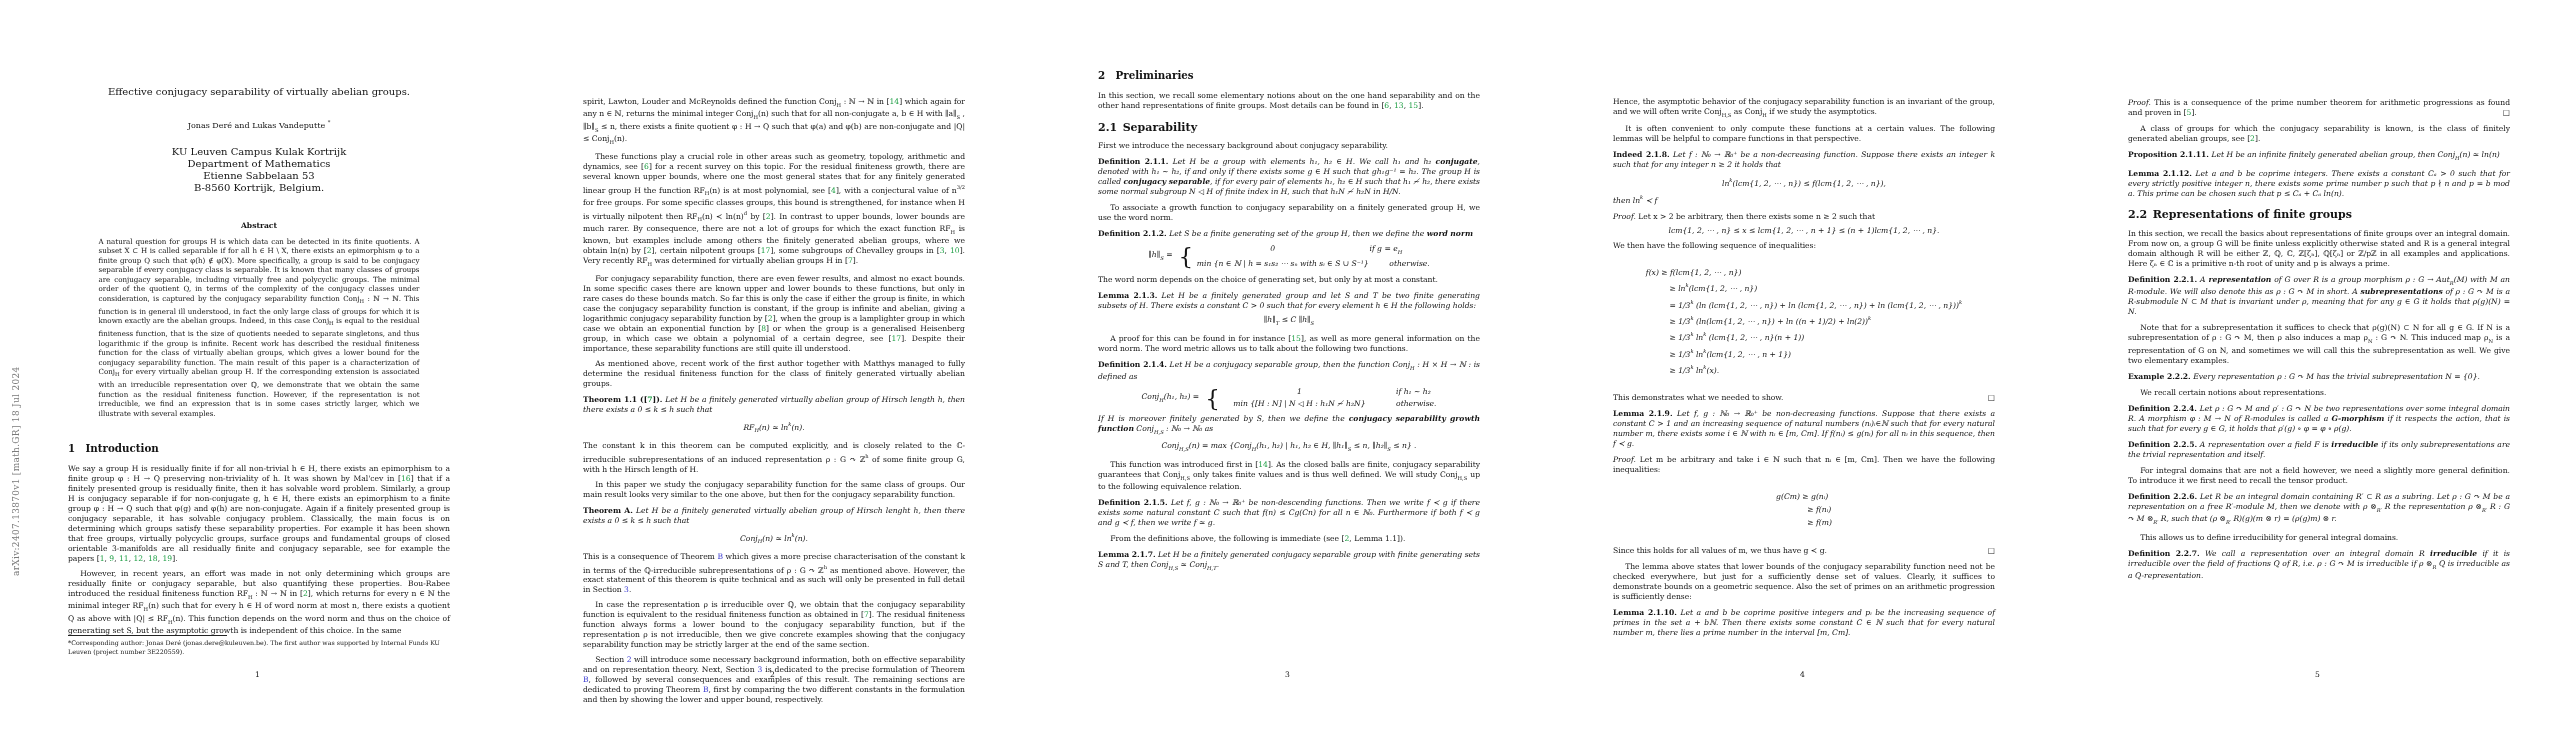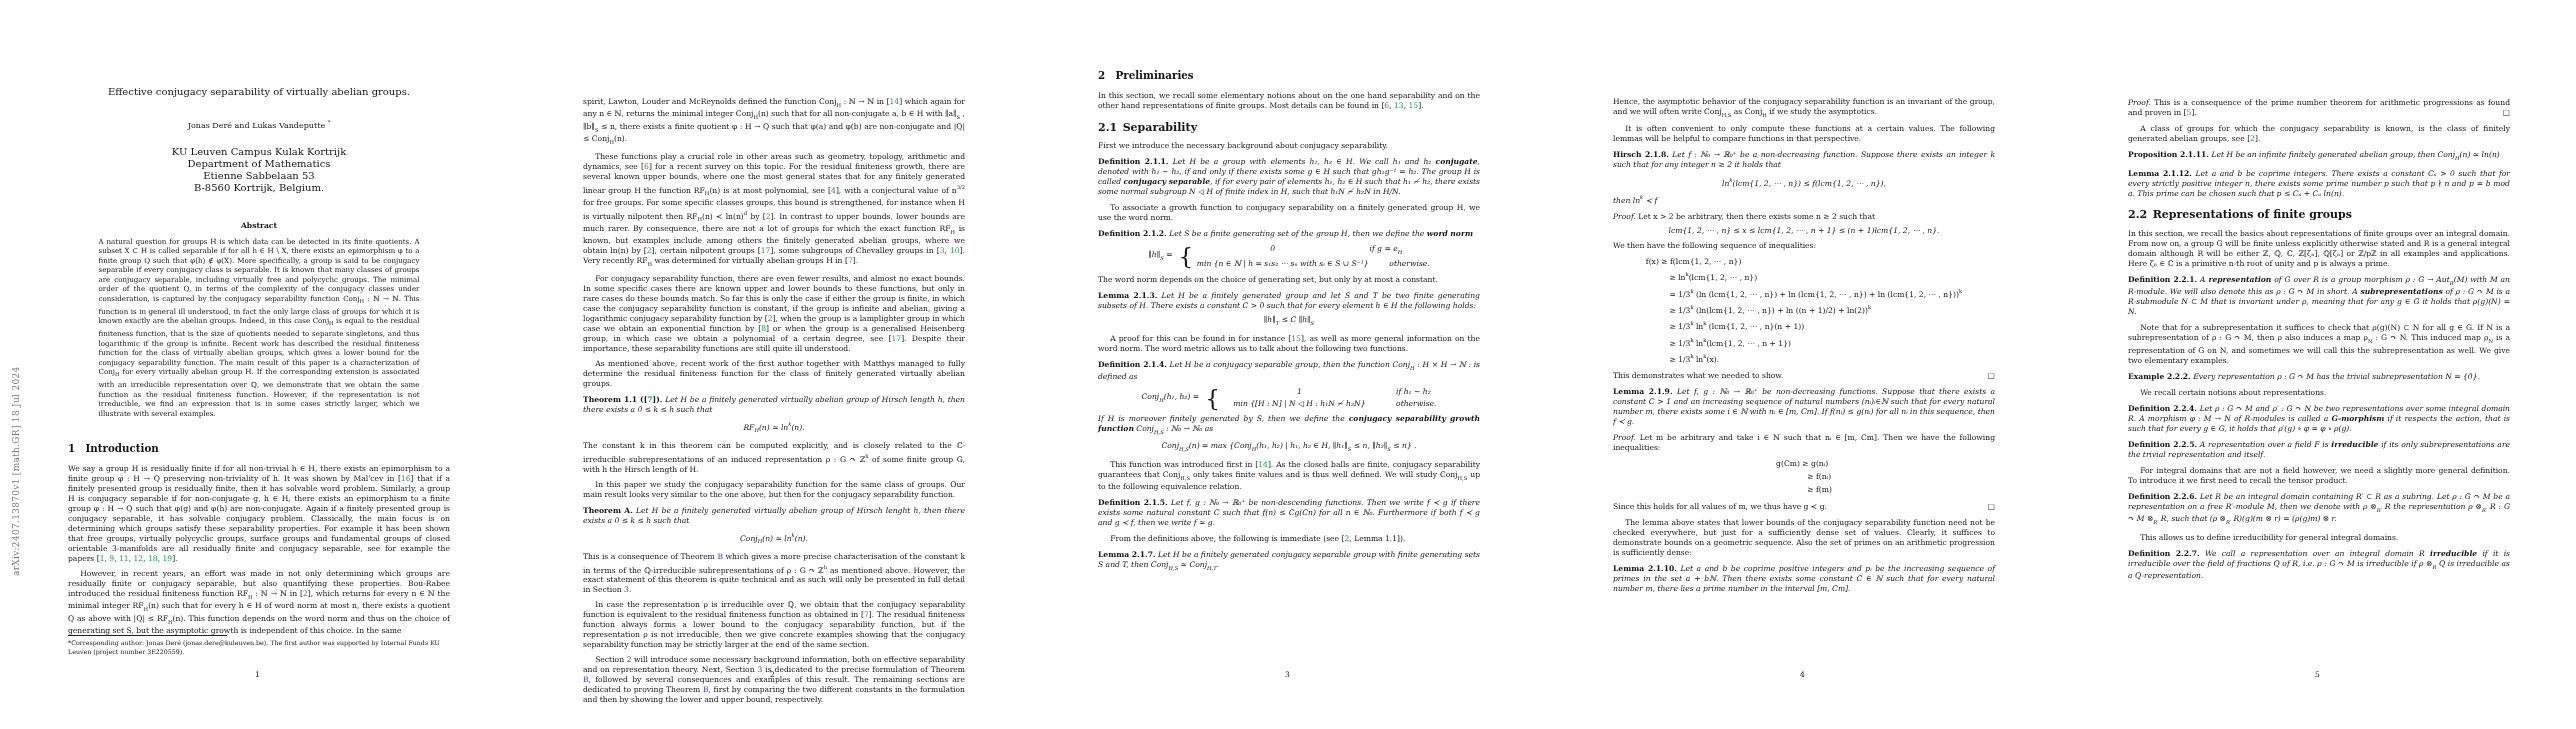--- a/index.html
+++ b/index.html
@@ -23,21 +23,21 @@
   .thm .lbl{font-weight:bold;font-style:normal;}
   .proof{font-size:7.6px;line-height:10px;text-align:justify;margin:6px 0;}
   .proof .plbl{font-style:italic;}
   .eq{text-align:center;font-size:7.6px;margin:4.3px 0;font-style:italic;}
   .cases{display:flex;justify-content:center;align-items:center;margin:4.9px 0;font-size:7.6px;font-style:italic;}
   .cases .brace{font-size:23px;font-weight:100;margin:0 3.6px 0 6px;font-style:normal;}
   .cases .rows{display:flex;flex-direction:column;gap:2.4px;}
   .cases .row{display:flex;}
   .cases .f{min-width:152px;text-align:center;}
   .cases .c{margin-left:20.7px;}
-  .align{width:fit-content;margin:5px auto;font-size:7.6px;line-height:12.8px;}
+  .align{width:fit-content;margin:16px auto;font-size:7.6px;font-style:italic;line-height:12.8px;}
   .align .ln{text-align:left;}
   .qed{float:right;font-style:normal;}
   .footnote{position:absolute;left:68px;bottom:73px;width:382px;font-size:6.3px;line-height:8.4px;}
   .footnote .rule{width:159px;border-top:0.6px solid #222;margin-bottom:3px;}
   .pagenum{position:absolute;left:0;right:0;bottom:50px;text-align:center;font-size:7.6px;}
   .watermark{position:absolute;left:11px;top:576px;transform:rotate(-90deg);transform-origin:left top;
              white-space:nowrap;font-size:9px;color:#7a7a7a;letter-spacing:0.3px;}
   .cite{color:#21a047;}
   .ref{color:#3a3ad1;}
   sup,sub{font-size:5.2px;}
@@ -128,21 +128,21 @@
         <div class="thm"><span class="lbl">Definition 2.1.5.</span><span class="bodytxt"> Let f, g : ℕ₀ → ℝ₀⁺ be non-descending functions. Then we write f ≺ g if there exists some natural constant C such that f(n) ≤ Cg(Cn) for all n ∈ ℕ₀. Furthermore if both f ≺ g and g ≺ f, then we write f ≃ g.</span></div>
         <div class="par gap">From the definitions above, the following is immediate (see [<span class="cite">2</span>, Lemma 1.1]).</div>
         <div class="thm"><span class="lbl">Lemma 2.1.7.</span><span class="bodytxt"> Let H be a finitely generated conjugacy separable group with finite generating sets S and T, then Conj<sub>H,S</sub> ≃ Conj<sub>H,T</sub>.</span></div>
       </div>
   <div class="pagenum">3</div>
     </div>
   <div class="page">
     <div class="content pad2">
         <div class="par ni gap">Hence, the asymptotic behavior of the conjugacy separability function is an invariant of the group, and we will often write Conj<sub>H,S</sub> as Conj<sub>H</sub> if we study the asymptotics.</div>
         <div class="par gap">It is often convenient to only compute these functions at a certain values. The following lemmas will be helpful to compare functions in that perspective.</div>
-        <div class="thm"><span class="lbl">Hirsch 2.1.8.</span><span class="bodytxt"> Let f : ℕ₀ → ℝ₀⁺ be a non-decreasing function. Suppose there exists an integer k such that for any integer n ≥ 2 it holds that</span><div class="eq">ln<sup>k</sup>(lcm{1, 2, ⋯ , n}) ≤ f(lcm{1, 2, ⋯ , n}),</div><span class="bodytxt"> then ln<sup>k</sup> ≺ f</span></div>
+        <div class="thm"><span class="lbl">Indeed 2.1.8.</span><span class="bodytxt"> Let f : ℕ₀ → ℝ₀⁺ be a non-decreasing function. Suppose there exists an integer k such that for any integer n ≥ 2 it holds that</span><div class="eq">ln<sup>k</sup>(lcm{1, 2, ⋯ , n}) ≤ f(lcm{1, 2, ⋯ , n}),</div><span class="bodytxt"> then ln<sup>k</sup> ≺ f</span></div>
         <div class="proof"><span class="plbl">Proof.</span><span> Let x &gt; 2 be arbitrary, then there exists some n ≥ 2 such that</span><div class="eq">lcm{1, 2, ⋯ , n} ≤ x ≤ lcm{1, 2, ⋯ , n + 1} ≤ (n + 1)lcm{1, 2, ⋯ , n}.</div><div><span>We then have the following sequence of inequalities:</span></div><div class="align">
             <div class="ln">f(x) ≥ f(lcm{1, 2, ⋯ , n})</div>
             <div class="ln" style="padding-left: 3.1em;">≥ ln<sup>k</sup>(lcm{1, 2, ⋯ , n})</div>
             <div class="ln" style="padding-left: 3.1em;">= 1/3<sup>k</sup> (ln (lcm{1, 2, ⋯ , n}) + ln (lcm{1, 2, ⋯ , n}) + ln (lcm{1, 2, ⋯ , n}))<sup>k</sup></div>
             <div class="ln" style="padding-left: 3.1em;">≥ 1/3<sup>k</sup> (ln(lcm{1, 2, ⋯ , n}) + ln ((n + 1)/2) + ln(2))<sup>k</sup></div>
             <div class="ln" style="padding-left: 3.1em;">≥ 1/3<sup>k</sup> ln<sup>k</sup> (lcm{1, 2, ⋯ , n}(n + 1))</div>
             <div class="ln" style="padding-left: 3.1em;">≥ 1/3<sup>k</sup> ln<sup>k</sup>(lcm{1, 2, ⋯ , n + 1})</div>
             <div class="ln" style="padding-left: 3.1em;">≥ 1/3<sup>k</sup> ln<sup>k</sup>(x).</div>
           </div><div><span>This demonstrates what we needed to show.</span><span class="qed">□</span></div></div>
         <div class="thm"><span class="lbl">Lemma 2.1.9.</span><span class="bodytxt"> Let f, g : ℕ₀ → ℝ₀⁺ be non-decreasing functions. Suppose that there exists a constant C &gt; 1 and an increasing sequence of natural numbers (nᵢ)ᵢ∈ℕ such that for every natural number m, there exists some i ∈ ℕ with nᵢ ∈ [m, Cm]. If f(nᵢ) ≤ g(nᵢ) for all nᵢ in this sequence, then f ≺ g.</span></div>

